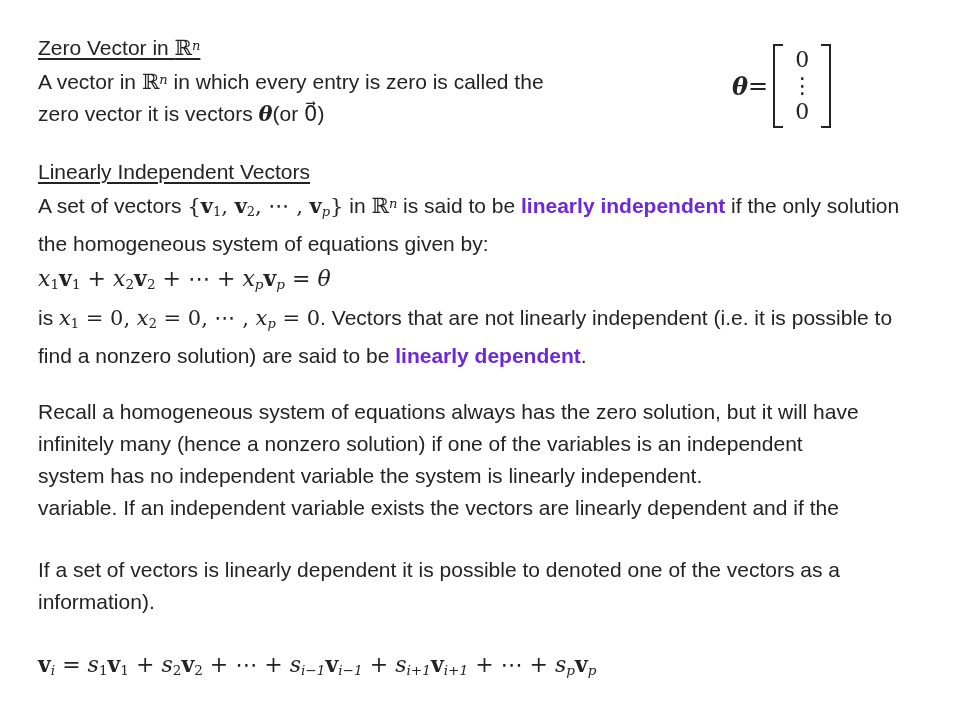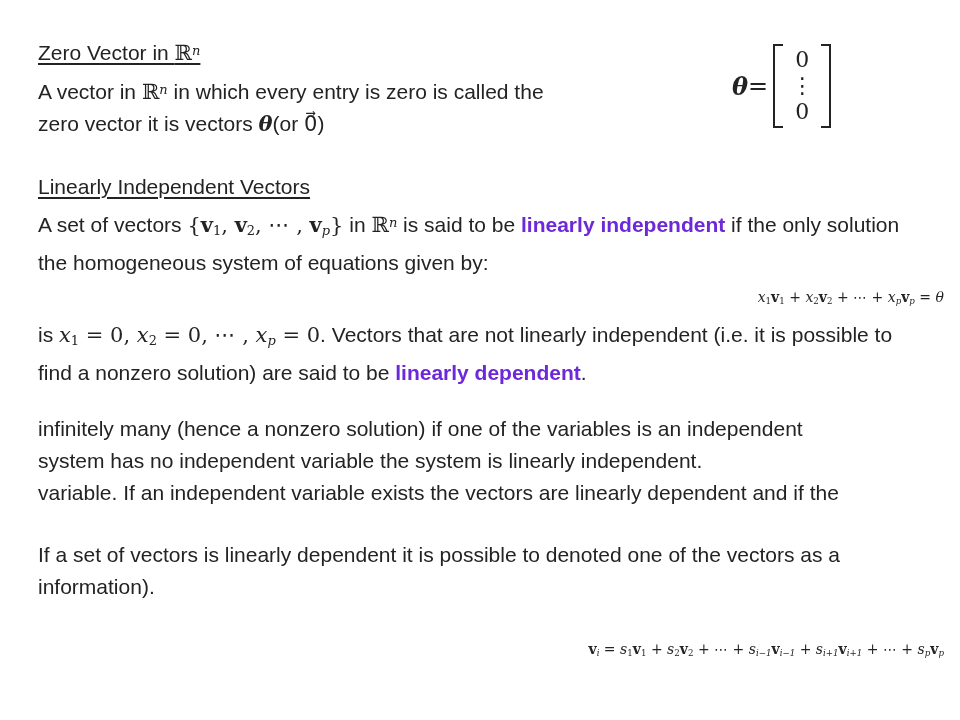--- a/index.html
+++ b/index.html
@@ -3,23 +3,23 @@
 <meta charset="utf-8">
 <style>
   html,body{margin:0;padding:0;background:#e9e9e9;}
   .slide{
     width:960px;height:720px;position:relative;margin:0 auto;
     background:#ffffff;color:#232323;
     font-family:"Liberation Sans",sans-serif;
     font-size:21px;overflow:hidden;
   }
   .content{position:absolute;left:38px;top:30px;width:906px;}
-  .heading{text-decoration:underline;text-underline-offset:3px;line-height:41px;}
+  .heading{text-decoration:underline;text-underline-offset:3px;line-height:32px;}
   .line{line-height:32px;white-space:nowrap;}
-  .eq{text-align:right;line-height:36px;font-size:14px;white-space:nowrap;}
+  .eq{text-align:left;line-height:36px;font-size:22px;white-space:nowrap;}
   .sec2-head{margin-top:26px;}
   .para-recall{margin-top:24px;}
   .para-dep{margin-top:30px;}
   .eq2{margin-top:28px;}
 
   
   .r-n{}
   .r-pu{color:#6d28d9;font-weight:700;}
   .r-mr{font-family:"DejaVu Serif","DejaVu Sans",serif;}
   .r-mi{font-family:"DejaVu Serif","DejaVu Sans",serif;font-style:italic;}
@@ -56,20 +56,21 @@
     <div class="line"><span class="r-n">zero vector it is vectors </span><span class="r-mbi">θ</span><span class="r-n">(or </span><span class="r-mr">0⃗</span><span class="r-n">)</span></div>
 
     <div class="heading sec2-head"><span class="r-n">Linearly Independent Vectors</span></div>
     <div class="line"><span class="r-n">A set of vectors </span><span class="r-mr">{</span><span class="r-mb">v</span><span class="r-subr">1</span><span class="r-mr">, </span><span class="r-mb">v</span><span class="r-subr">2</span><span class="r-mr">, ⋯ , </span><span class="r-mb">v</span><span class="r-sub">p</span><span class="r-mr">}</span><span class="r-n"> in </span><span class="r-mr">ℝ</span><span class="r-sup">n</span><span class="r-n"> is said to be </span><span class="r-pu">linearly independent</span><span class="r-n"> if the only solution</span></div>
     <div class="line"><span class="r-n">the homogeneous system of equations given by:</span></div>
     <div class="eq"><span class="r-mi">x</span><span class="r-subr">1</span><span class="r-mb">v</span><span class="r-subr">1</span><span class="r-mr"> + </span><span class="r-mi">x</span><span class="r-subr">2</span><span class="r-mb">v</span><span class="r-subr">2</span><span class="r-mr"> + ⋯ + </span><span class="r-mi">x</span><span class="r-sub">p</span><span class="r-mb">v</span><span class="r-sub">p</span><span class="r-mr"> = </span><span class="r-mi">θ</span></div>
     <div class="line"><span class="r-n">is </span><span class="r-mi">x</span><span class="r-subr">1</span><span class="r-mr"> = 0, </span><span class="r-mi">x</span><span class="r-subr">2</span><span class="r-mr"> = 0, ⋯ , </span><span class="r-mi">x</span><span class="r-sub">p</span><span class="r-mr"> = 0</span><span class="r-n">. Vectors that are not linearly independent (i.e. it is possible to</span></div>
     <div class="line"><span class="r-n">find a nonzero solution) are said to be </span><span class="r-pu">linearly dependent</span><span class="r-n">.</span></div>
 
     <div class="para-recall">
+      <div class="line">Recall a homogeneous system of equations always has the zero solution, but it will have</div>
       <div class="line">infinitely many (hence a nonzero solution) if one of the variables is an independent</div>
       <div class="line">system has no independent variable the system is linearly independent.</div>
       <div class="line">variable. If an independent variable exists the vectors are linearly dependent and if the</div>
     </div>
 
     <div class="para-dep">
       <div class="line">If a set of vectors is linearly dependent it is possible to denoted one of the vectors as a</div>
       <div class="line">information).</div>
     </div>
 

